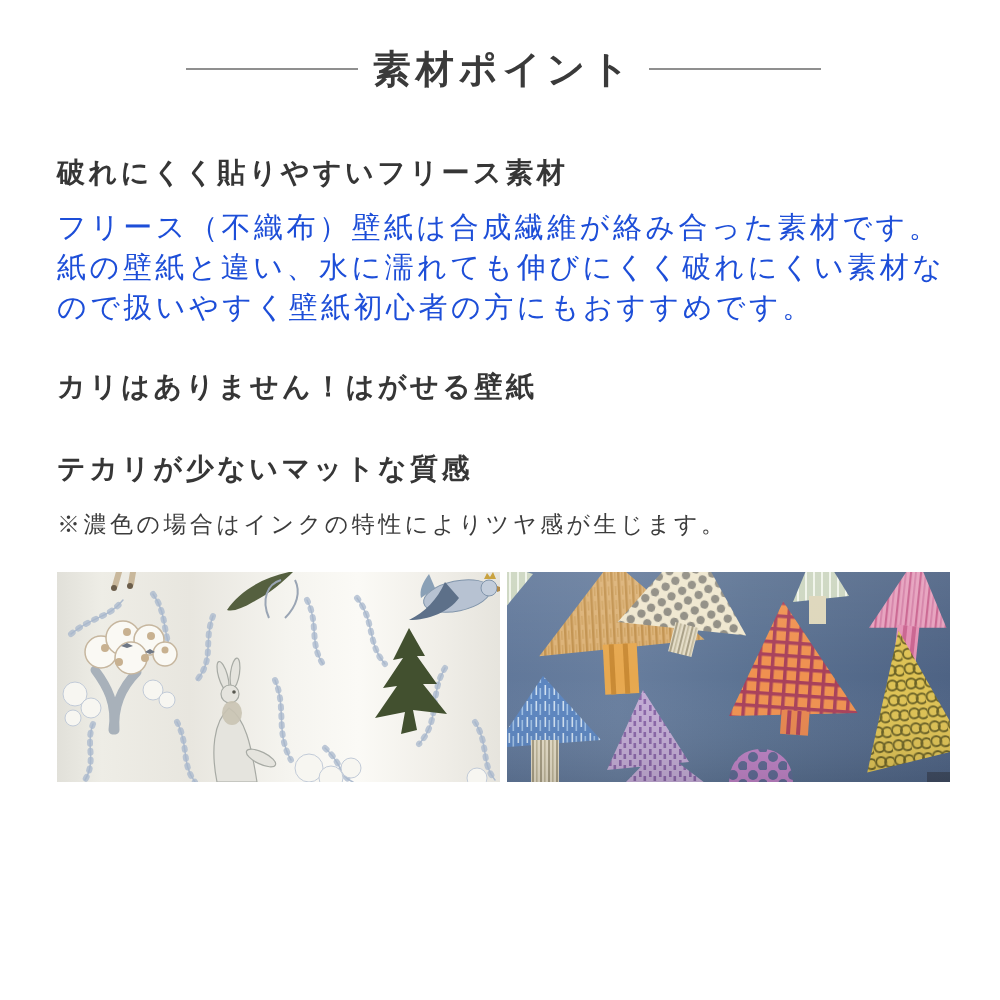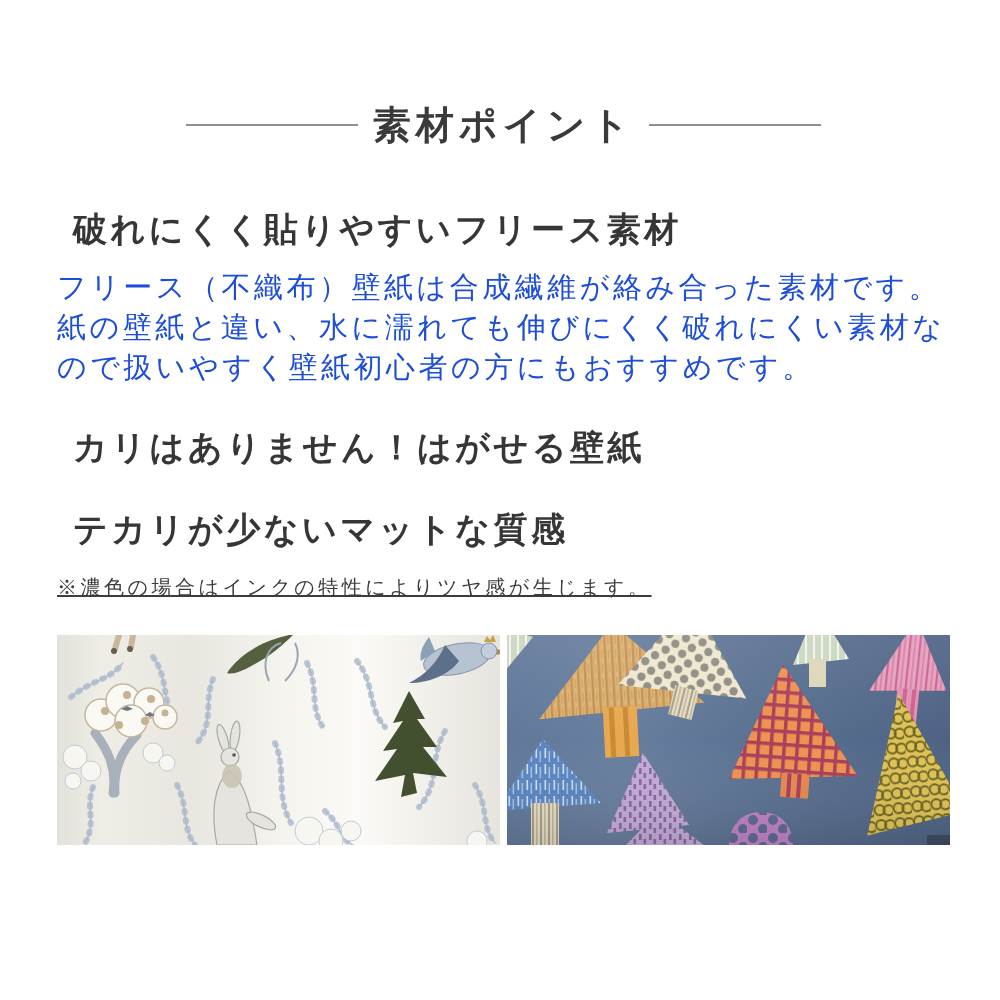--- a/index.html
+++ b/index.html
@@ -11,21 +11,21 @@
     color: #3c3c3c;
     -webkit-font-smoothing: antialiased;
   }
   .page {
     width: 1000px; height: 1000px;
     box-sizing: border-box;
     padding: 0 50px 0 57px;
   }
   
   .title-row {
-    padding-top: 100px;
+    padding-top: 44px;
     display: flex;
     align-items: center;
     justify-content: center;
     gap: 15px;
   }
   .title-rule {
     width: 172px; height: 2px;
     background: #8f8f8f;
     flex: none;
   }
@@ -33,46 +33,45 @@
     margin: 0;
     font-size: 38px;
     font-weight: 600;
     letter-spacing: 5px;
     line-height: 50px;
     color: #3a3a3a;
     white-space: nowrap;
   }
   
   .sec h2 {
-    margin: 16px;
-    font-size: 34px;
+    margin: 0;
+    font-size: 28px;
     font-weight: 700;
     letter-spacing: 3.5px;
     line-height: 44px;
     color: #363636;
   }
   .sec p {
     margin: 12px 0 0 0;
     font-size: 29px;
     letter-spacing: 3.5px;
     line-height: 40px;
     white-space: pre-line;
     color: #1d4ed8;
   }
   .sec-1 { margin-top: 57px; }
   .sec-2 { margin-top: 38px; }
   .sec-3 { margin-top: 38px; }
   .note {
     margin: 13px 0 0 0;
-    font-size: 20px;
+    font-size: 23px;
     letter-spacing: 3.5px;
     line-height: 40px;
     white-space: pre-line;
     color: #3c3c3c;
-    text-decoration: underline;
   }
   
   .samples {
     margin-top: 28px;
     display: flex;
     gap: 7px;
   }
   .sample {
     margin: 0;
     width: 443px; height: 210px;

